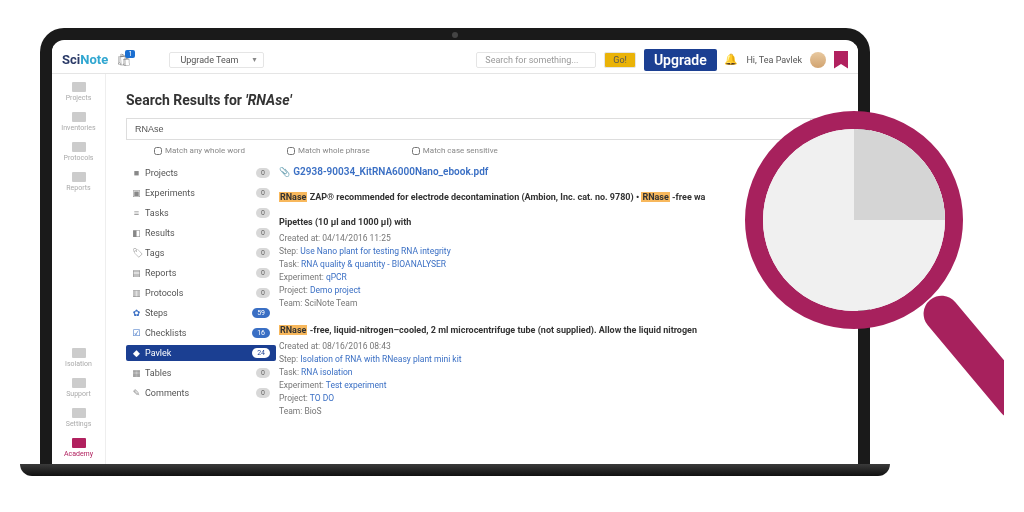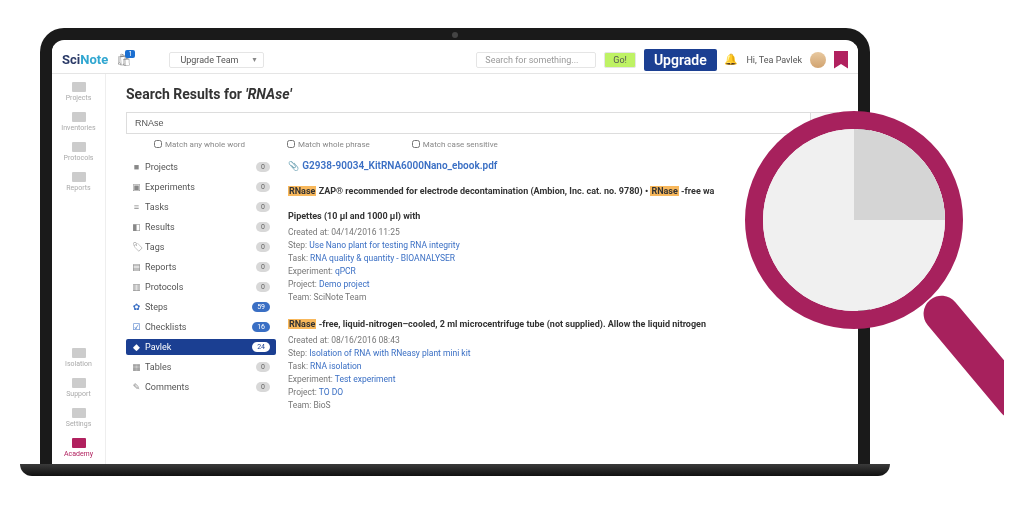--- a/index.html
+++ b/index.html
@@ -13,21 +13,21 @@
   .base { position: absolute; left: -20px; right: -20px; bottom: -8px; height: 12px; background: linear-gradient(#3a3a3a, #111); border-radius: 0 0 16px 16px; }
 
   
   .topbar { display: flex; align-items: center; height: 28px; padding: 0 10px; border-bottom: 1px solid #e5e5e5; gap: 8px; flex-shrink: 0; }
   .logo { font-weight: 700; font-size: 13px; color: #2b3a67; }
   .logo .accent { color: #31a7d1; }
   .team-sel { margin-left: 30px; border: 1px solid #e5e5e5; border-radius: 2px; padding: 2px 24px 2px 10px; font-size: 9px; color: #555; position: relative; }
   .team-sel::after { content: "▾"; position: absolute; right: 6px; top: 2px; font-size: 8px; color: #888; }
   .spacer { flex: 1; }
   .top-search { border: 1px solid #e5e5e5; border-radius: 2px; padding: 2px 8px; width: 120px; font-size: 9px; color: #999; }
-  .btn-go { border: 1px solid #e5e5e5; border-radius: 2px; padding: 2px 8px; font-size: 9px; color: #555; background: #bef264; }
+  .btn-go { border: 1px solid #e5e5e5; border-radius: 2px; padding: 2px 8px; font-size: 9px; color: #555; background: #eab308; }
   .btn-upgrade { background: #1b3f92; color: #fff; border-radius: 2px; padding: 3px 10px; font-size: 14px; font-weight: 600; }
   .bell { font-size: 11px; color: #888; }
   .greet { font-size: 9px; color: #555; }
   .avatar { width: 16px; height: 16px; border-radius: 50%; background: linear-gradient(#e8c9a0,#d1a370); }
   .bookmark { width: 14px; height: 18px; background: #b1215f; clip-path: polygon(0 0,100% 0,100% 100%,50% 75%,0 100%); }
   .notif { position: relative; font-size: 12px; color: #888; }
   .notif-badge { position: absolute; top: -3px; right: -4px; background: #1b6fd1; color: #fff; font-size: 7px; padding: 0 3px; border-radius: 2px; }
 
   .body { display: flex; flex: 1; overflow: hidden; }
 
@@ -35,32 +35,32 @@
   .rail { width: 54px; border-right: 1px solid #eee; display: flex; flex-direction: column; align-items: center; padding-top: 8px; gap: 10px; font-size: 7px; color: #aaa; text-align: center; }
   .rail-group { display: flex; flex-direction: column; align-items: center; gap: 10px; }
   .rail-spacer { flex: 1; }
   .rail-item { display: flex; flex-direction: column; align-items: center; gap: 2px; cursor: default; width: 100%; }
   .rail-item.active { color: #b1215f; }
   .rail-ico { width: 14px; height: 10px; background: #ccc; border-radius: 1px; }
   .rail-item.active .rail-ico { background: #b1215f; }
 
   
   .main { flex: 1; padding: 12px 20px; overflow: hidden; }
-  .main h1 { font-size: 14px; font-weight: 700; color: #333; margin-bottom: 10px; }
+  .main h1 { font-size: 14px; font-weight: 700; color: #333; margin-bottom: 10px; margin-top: 6px; }
   .main h1 .term { font-style: italic; }
 
   .searchbox { display: flex; margin-bottom: 6px; }
   .searchbox input { flex: 1; border: 1px solid #ddd; border-right: none; padding: 4px 8px; font-size: 9px; color: #555; height: 22px; outline: none; }
   .searchbox .sbtn { width: 28px; height: 22px; border: 1px solid #ddd; background: #fafafa; display: flex; align-items: center; justify-content: center; font-size: 11px; color: #666; }
 
   .checks { display: flex; gap: 14px; font-size: 8px; color: #888; margin-bottom: 10px; }
-  .checks label { display: flex; align-items: flex-start; gap: 3px; padding-left: 28px; }
+  .checks label { display: flex; align-items: flex-end; gap: 3px; padding-left: 28px; }
   .checks input { width: 8px; height: 8px; }
 
-  .cols { display: flex; gap: 12px; }
+  .cols { display: flex; gap: 3px; }
   .facets { width: 150px; }
   .facet { display: flex; align-items: center; justify-content: space-between; padding: 3px 6px; font-size: 9px; color: #555; border-radius: 2px; margin-bottom: 4px; }
   .facet .fico { width: 9px; display: inline-block; text-align: center; margin-right: 4px; color: #888; }
   .facet .cnt { background: #d8d8d8; color: #666; font-size: 7px; padding: 1px 5px; border-radius: 6px; min-width: 14px; text-align: center; }
   .facet.active { background: #1b3f92; color: #fff; }
   .facet.active .fico { color: #fff; }
   .facet.active .cnt { background: #fff; color: #1b3f92; }
   .facet.gear .fico, .facet.check .fico { color: #3a6fc4; }
   .facet.gear .cnt { background: #3a6fc4; color: #fff; }
   .facet.check .cnt { background: #3a6fc4; color: #fff; }

